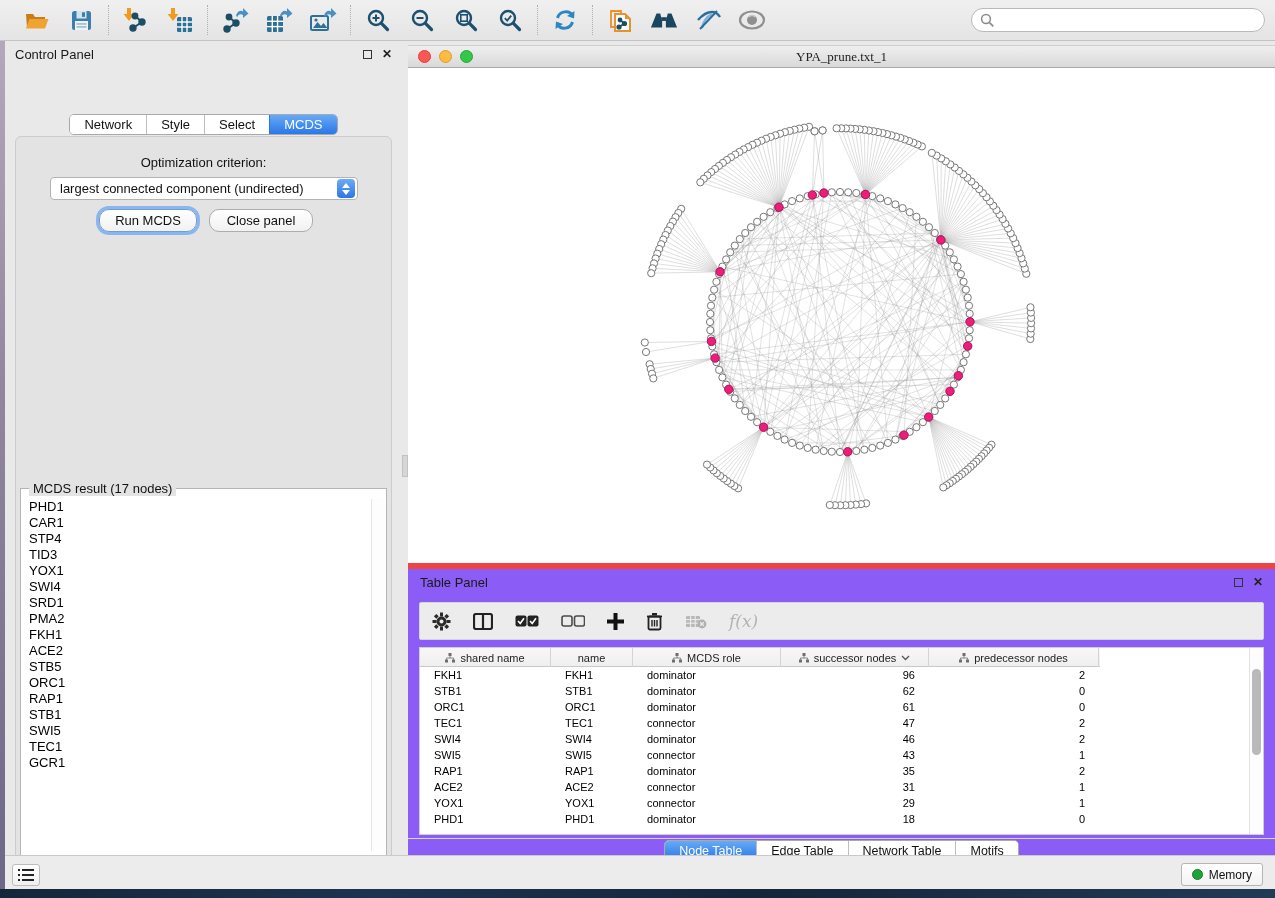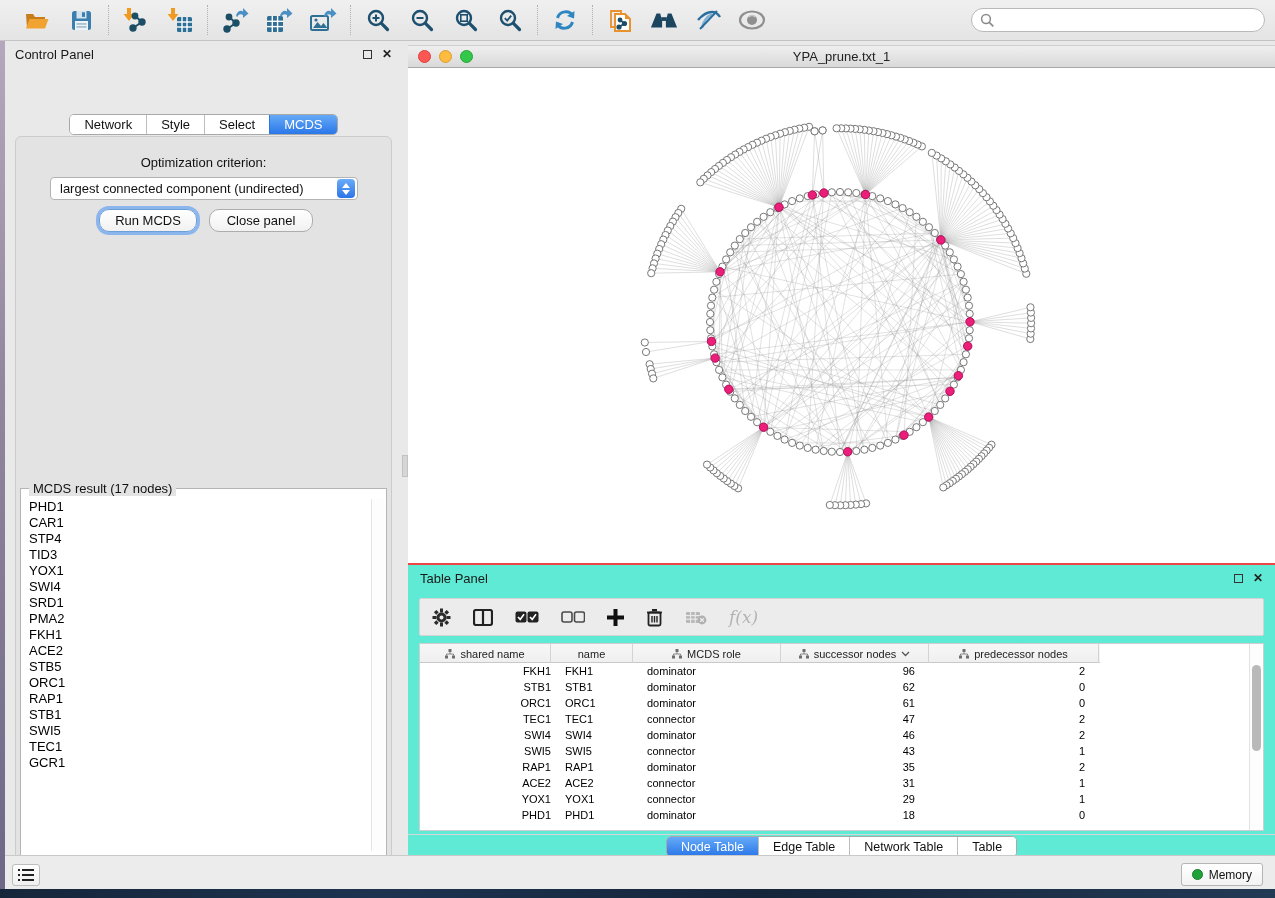--- a/index.html
+++ b/index.html
@@ -64,47 +64,47 @@
   #mcds-scroll { position:absolute; right:1px; top:10px; width:14px; height:352px; background:#fdfdfd; border-left:1px solid #e4e4e4; }
 
   
   #v-splitter { position:absolute; left:402px; top:41px; width:6px; height:814px; background:#e9e9e9; }
   #v-splitter .grab { position:absolute; left:0; top:414px; width:6px; height:22px; background:#d6d6d6; border:1px solid #c2c2c2; }
 
   
   #network-panel { position:absolute; left:408px; top:41px; width:867px; height:522px; background:#e9e9e9; }
   #net-titlebar { position:absolute; left:0; top:4px; width:867px; height:23px;
     background:linear-gradient(#efefef,#d9d9d9); border-bottom:1px solid #a9a9a9; border-top:1px solid #cfcfcf;
-    display:flex; align-items:center; }
+    display:flex; align-items:center;font-family:Liberation Serif, serif; }
   .tl { width:13px; height:13px; border-radius:50%; margin-left:8px; }
   .tl.red { background:#fc5753; border:1px solid #df3e3a; margin-left:10px; }
   .tl.yellow { background:#fdbc40; border:1px solid #de9b2d; }
   .tl.green { background:#34c84a; border:1px solid #24a534; }
   #net-title { position:absolute; left:0; width:100%; text-align:center; font-size:13px; color:#222; }
   #net-canvas { position:absolute; left:0; top:27px; width:867px; height:495px; background:#fff; }
   #net-svg { display:block; }
   .chord { stroke:#8f8f8f; stroke-opacity:.38; stroke-width:.7; }
   .fanline { stroke:#9a9a9a; stroke-opacity:.55; stroke-width:.6; }
   .ringnode { fill:#fff; stroke:#777; stroke-width:1; }
   .hubnode { fill:#ec1e79; stroke:#b0105a; stroke-width:1; }
 
   
-  #table-panel { position:absolute; left:408px; top:563px; width:867px; height:292px; background:#5eead4; border-top:2px solid #ef4444; }
+  #table-panel { position:absolute; left:408px; top:563px; width:867px; height:292px; background:#8b5cf6; border-top:6px solid #ef4444; }
   #tp-titlebar { height:26px; display:flex; align-items:center; padding:0 12px; }
   #tp-toolbar { position:absolute; left:11px; top:33px; width:845px; height:38px;
     background:#ececec; border:1px solid #d4d4d4; border-radius:2px; display:flex; align-items:center; gap:22px; padding:13px 12px; }
   .tpi { display:flex; align-items:center; justify-content:center; height:26px; cursor:pointer; }
   .fx-label { font-family:"DejaVu Serif",serif; font-style:italic; font-size:17px; color:#b3b3b3; }
 
   #node-table { position:absolute; left:11px; top:78px; width:845px; height:188px; background:#fff; border:1px solid #cfcfcf; }
   #thead { display:flex; height:19px; background:linear-gradient(#f7f7f7,#efefef); border-bottom:1px solid #c9c9c9; width:680px; }
   .th { display:flex; align-items:center; justify-content:center; gap:5px; font-size:11px; color:#222;
     border-right:1px solid #d4d4d4; height:19px; cursor:pointer; }
   .th svg { flex:none; }
-  .c0{width:131px;text-align:right;} .c1{width:82px;} .c2{width:148px;} .c3{width:148px;} .c4{width:170px;}
+  .c0{width:131px;} .c1{width:82px;} .c2{width:148px;} .c3{width:148px;} .c4{width:170px;}
   #tbody { position:absolute; left:0; top:19px; width:830px; }
   .trow { display:flex; height:16px; align-items:center; }
   .tcell { font-size:11px; color:#000; height:16px; line-height:16px; }
   .tcell.l { padding-left:14px; }
   .tcell.r { text-align:right; padding-right:14px; }
   #table-scrollbar { position:absolute; right:0; top:0; width:14px; height:186px; background:#fdfdfd; border-left:1px solid #e2e2e2; }
   #table-scrollthumb { position:absolute; left:2px; top:21px; width:9px; height:86px; background:#b9b9b9; border-radius:5px; }
 
   #tp-tabs { position:absolute; left:0; top:271px; width:867px; display:flex; justify-content:center; }
   #tp-tabs .seg { font-size:12.5px; }
@@ -1172,21 +1172,21 @@
         <div id="table-scrollthumb"></div>
       </div>
     </div>
 
     <div id="tp-sep-line"></div>
     <div id="tp-tabs">
       <div class="seg-group">
         <div class="seg active">Node Table</div>
         <div class="seg">Edge Table</div>
         <div class="seg">Network Table</div>
-        <div class="seg">Table</div>
+        <div class="seg">Motifs</div>
       </div>
     </div>
   </div>
 
   <div id="status-bar">
     <div id="panels-btn">
       <span class="menu-line">
           <i></i>
           <b></b>
         </span>

